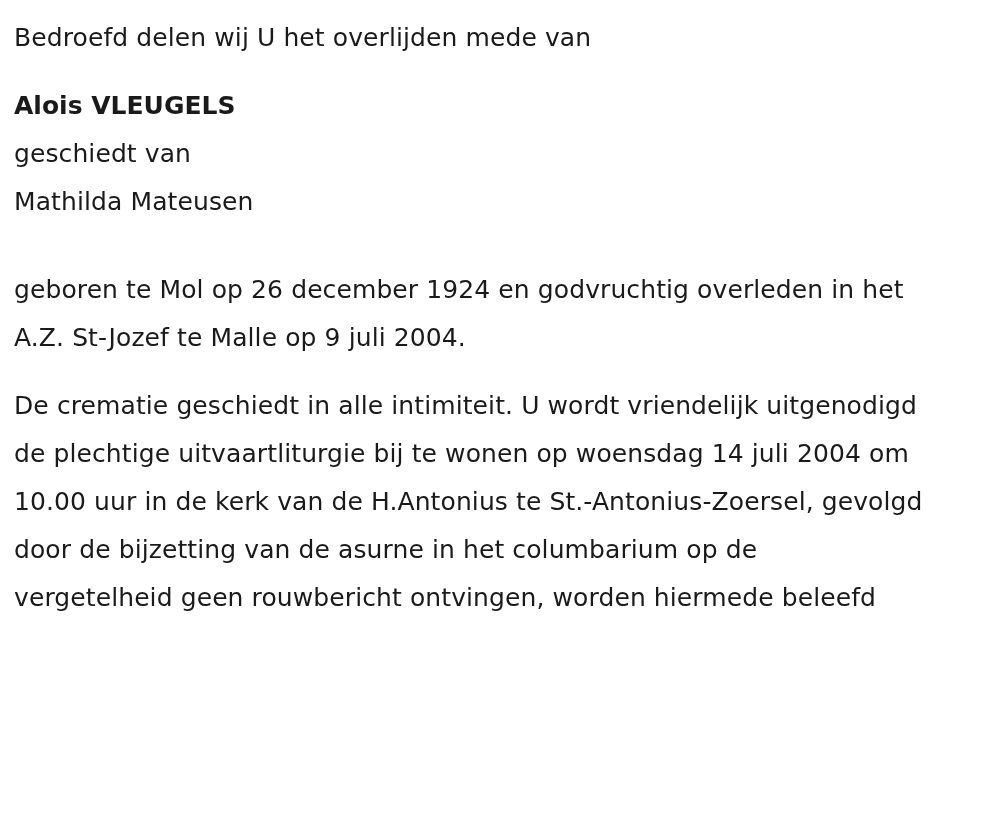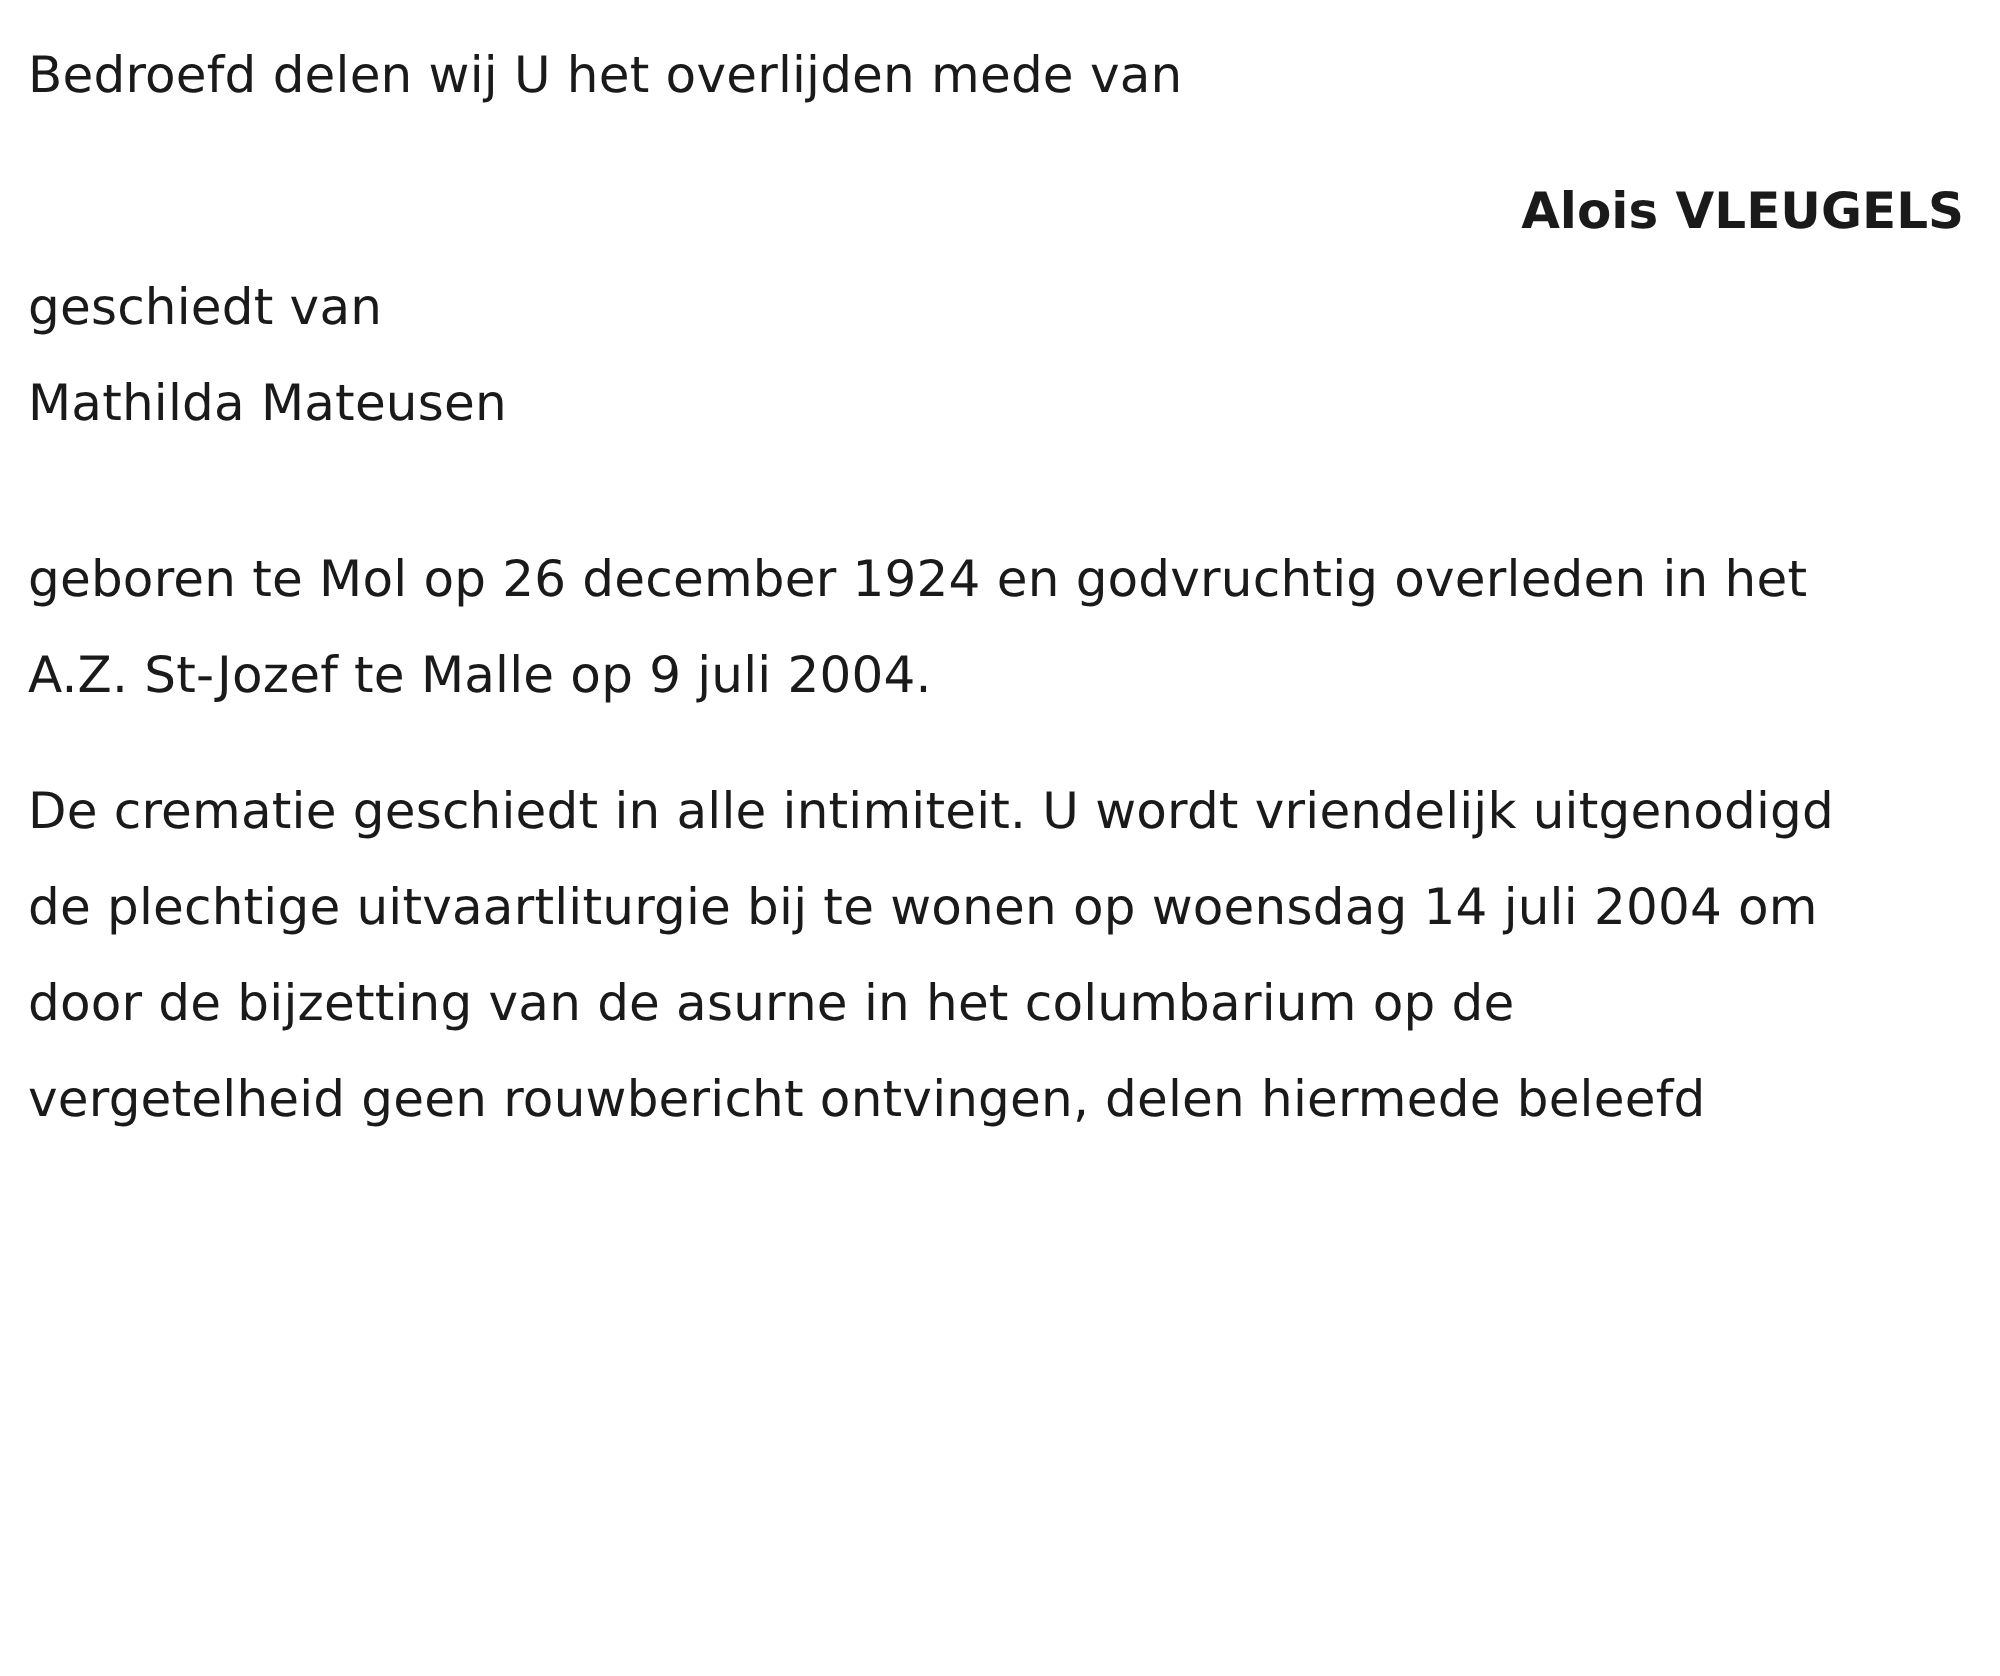--- a/index.html
+++ b/index.html
@@ -25,21 +25,20 @@
     font-size: 25px;
     line-height: 48px;
     letter-spacing: 0.1px;
     font-weight: 400;
     white-space: pre-wrap;
   }
   .name {
     font-weight: 700;
     font-size: 25px;
     line-height: 48px;
-    text-align: right;
   }
   .gap-large {
     height: 20px;
   }
 </style>
 </head>
 <body>
 
 <div class="notice">
 
@@ -58,19 +57,20 @@
 
   <div class="gap-large"></div>
 
   <div class="line">geboren te Mol op 26 december 1924 en godvruchtig overleden in het</div>
   <div class="line">A.Z. St-Jozef te Malle op 9 juli 2004.</div>
 
   <div class="gap-large"></div>
 
   <div class="line">De crematie geschiedt in alle intimiteit. U wordt vriendelijk uitgenodigd</div>
   <div class="line">de plechtige uitvaartliturgie bij te wonen op woensdag 14 juli 2004 om</div>
+  <div class="line">10.00 uur in de kerk van de H.Antonius te St.-Antonius-Zoersel, gevolgd</div>
   <div class="line">door de bijzetting van de asurne in het columbarium op de</div>
-  <div class="line">vergetelheid geen rouwbericht ontvingen, delen hiermede beleefd</div>
+  <div class="line">vergetelheid geen rouwbericht ontvingen, worden hiermede beleefd</div>
 
   <div class="gap-large"></div>
 
 
 </div>
 
 </body></html>

